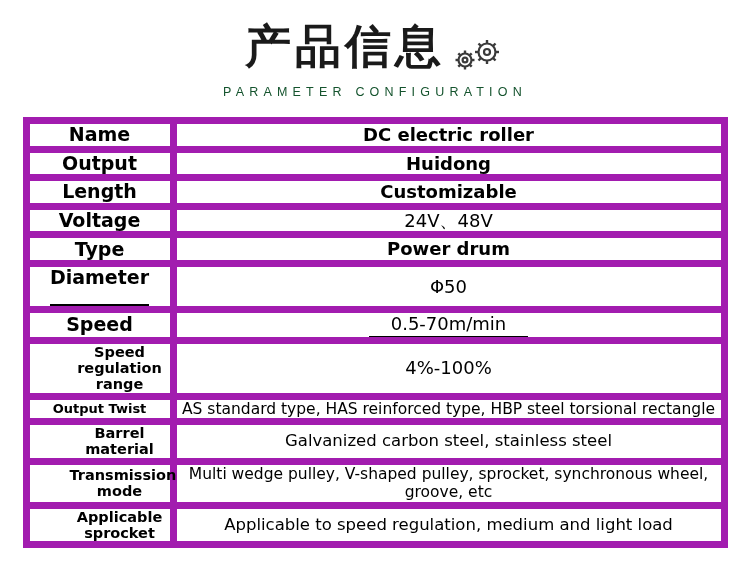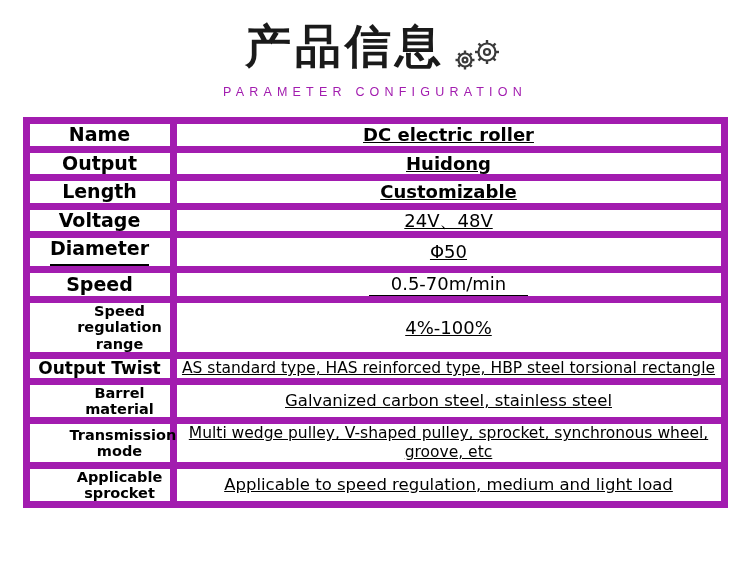--- a/index.html
+++ b/index.html
@@ -48,21 +48,21 @@
   }
   .gear-cluster svg {
     position: absolute;
     top: 0;
     left: 0;
   }
   .subtitle {
     margin-top: 9px;
     font-size: 12.5px;
     letter-spacing: 5.2px;
-    color: #a21caf;
+    color: #14532d;
     font-family: "Liberation Sans", sans-serif;
   }
 
   
   .table-wrap {
     margin: 18px auto 0 auto;
     width: 705px;
   }
   table.spec {
     width: 100%;
@@ -81,43 +81,42 @@
     font-weight: bold;
     font-family: "DejaVu Sans", sans-serif;
     padding: 5px 4px;
     line-height: 1.12;
   }
   td.label.small {
     font-size: 14.5px;
     padding-left: 40px;
   }
   td.label.smaller {
-    font-size: 17px;
+    font-size: 13px;
   }
   td.value {
     text-align: center;
     font-size: 18px;
     font-family: "DejaVu Sans", sans-serif;
     padding: 5px 8px;
     line-height: 1.2;
-    text-decoration: underline;
   }
   td.value.bold {
     font-weight: bold;
   }
   td.value.med {
     font-size: 16.5px;
   }
   td.value.small {
     font-size: 15.5px;
   }
   .underline-label {
     display: inline-block;
     border-bottom: 2px solid #000;
-    padding-bottom: 4px;
+    padding-bottom: 16px;
   }
   .underline-value {
     display: inline-block;
     border-bottom: 1.5px solid #000;
     padding: 0 22px 1px 22px;
   }
   .two-line {
     line-height: 1.18;
   }
 </style>
@@ -176,20 +175,24 @@
         </tr>
         <tr>
           <td class="label">Length</td>
           <td class="value bold">Customizable</td>
         </tr>
         <tr>
           <td class="label">Voltage</td>
           <td class="value">24V、48V</td>
         </tr>
         <tr>
+          <td class="label">Type</td>
+          <td class="value bold">Power drum</td>
+        </tr>
+        <tr>
           <td class="label">
             <span class="underline-label">Diameter</span>
           </td>
           <td class="value">Φ50</td>
         </tr>
         <tr>
           <td class="label">Speed</td>
           <td class="value">
             <span class="underline-value">0.5-70m/min</span>
           </td>

